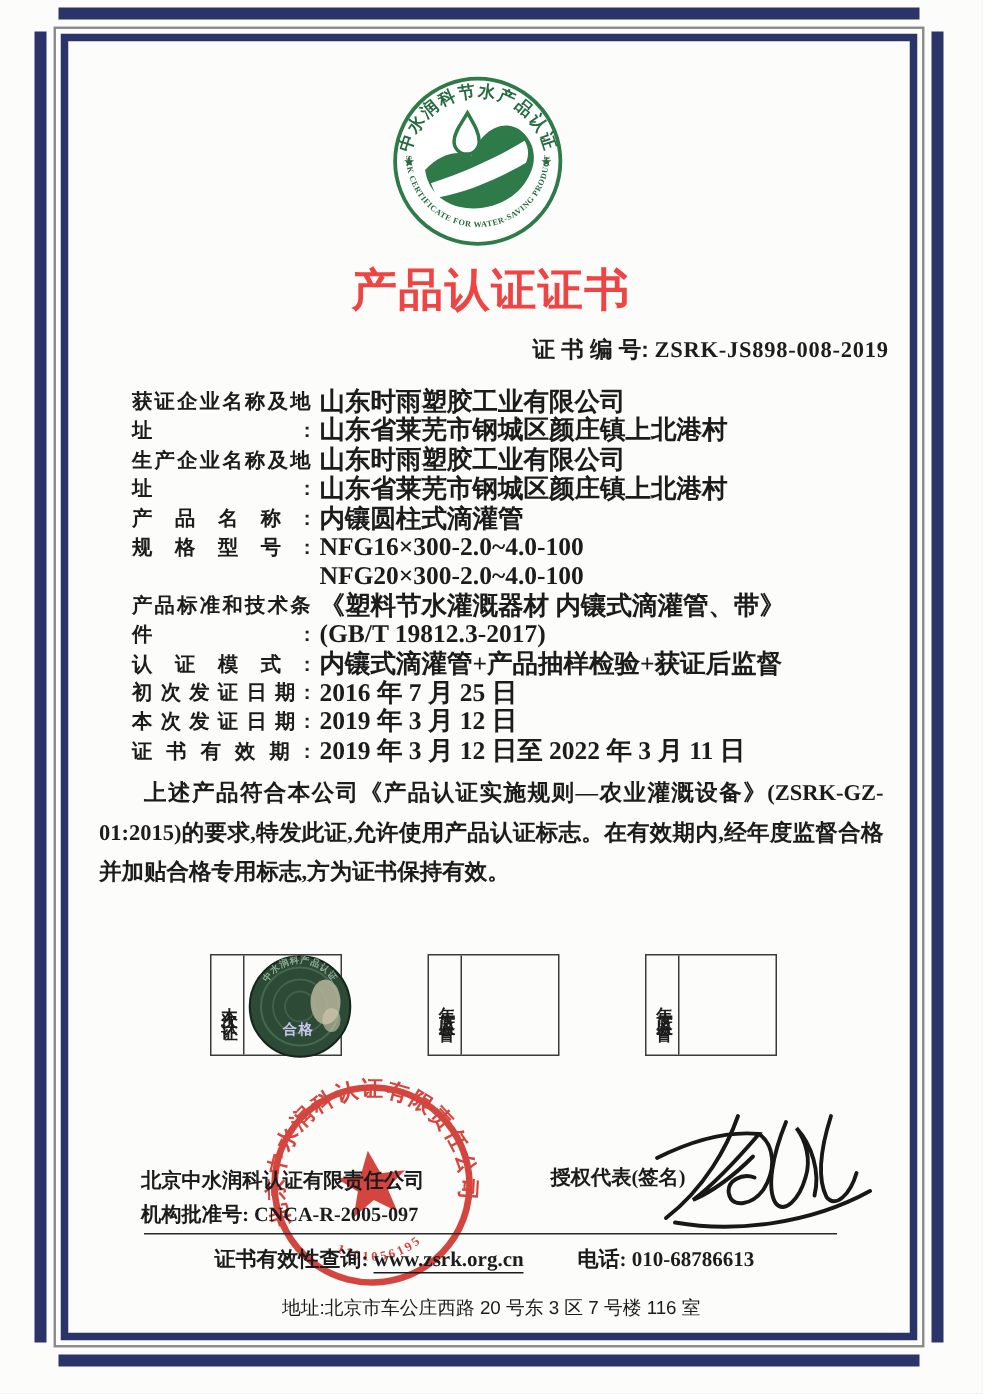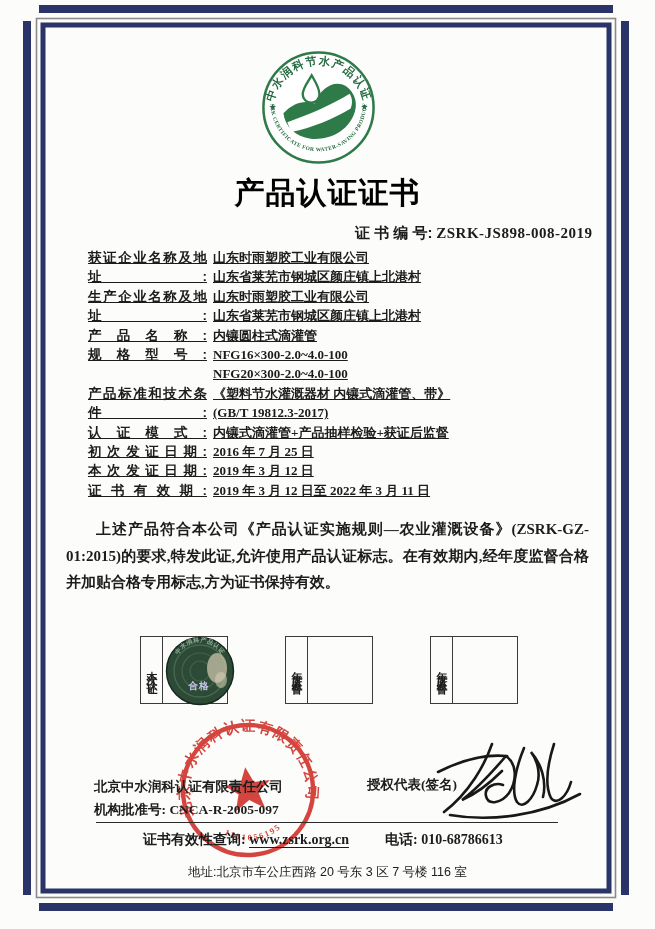--- a/index.html
+++ b/index.html
@@ -3,31 +3,31 @@
 <meta charset="utf-8">
 <style>
   html,body{margin:0;padding:0;background:#e9e9e9;}
   .page{position:relative;width:655px;height:929px;margin:0 auto;background:#fcfcfa;
         overflow:hidden;font-family:"Liberation Serif",serif;color:#1c1c1c;}
   .abs{position:absolute;}
   svg{display:block;}
 
   .title{position:absolute;top:173px;left:0;width:100%;text-align:center;
          font-family:"Liberation Sans",sans-serif;font-weight:700;font-size:30px;
-         letter-spacing:1px;color:#000000;}
+         letter-spacing:1px;color:#ef4444;}
   .certno{position:absolute;top:224px;left:355px;font-size:15px;font-weight:700;white-space:nowrap;}
   .certno .cl{font-family:"Liberation Sans",sans-serif;margin-top:32px;}
   .certno .cv{font-family:Liberation Serif, serif;letter-spacing:.5px;}
 
-  .fields{position:absolute;left:88px;top:248px;width:500px;text-decoration:underline;}
+  .fields{position:absolute;left:88px;top:258px;width:500px;}
   .frow{display:flex;align-items:flex-start;}
   .flabel{flex:0 0 119px;width:119px;font-family:"Liberation Sans",sans-serif;
           font-weight:700;font-size:13.5px;line-height:19.4px;
           text-align:justify;text-align-last:justify;}
-  .fval{margin-left:6px;font-size:13px;font-weight:600;line-height:19.4px;}
+  .fval{margin-left:6px;font-size:17px;font-weight:600;line-height:19.4px;}
   .fval .line{white-space:nowrap;}
 
   .statement{position:absolute;left:66px;top:516px;width:523px;font-size:15px;
              font-weight:600;line-height:26.5px;text-align:justify;text-indent:2em;}
 
   .sbox{position:absolute;top:636px;width:88px;height:68px;border:1.5px solid #3b3b3b;
         display:flex;background:transparent;box-sizing:border-box;}
   .sbox .side{width:21px;border-right:1.5px solid #3b3b3b;display:flex;
               align-items:center;justify-content:center;}
   .vert{writing-mode:vertical-rl;text-orientation:upright;font-size:11px;font-weight:600;

